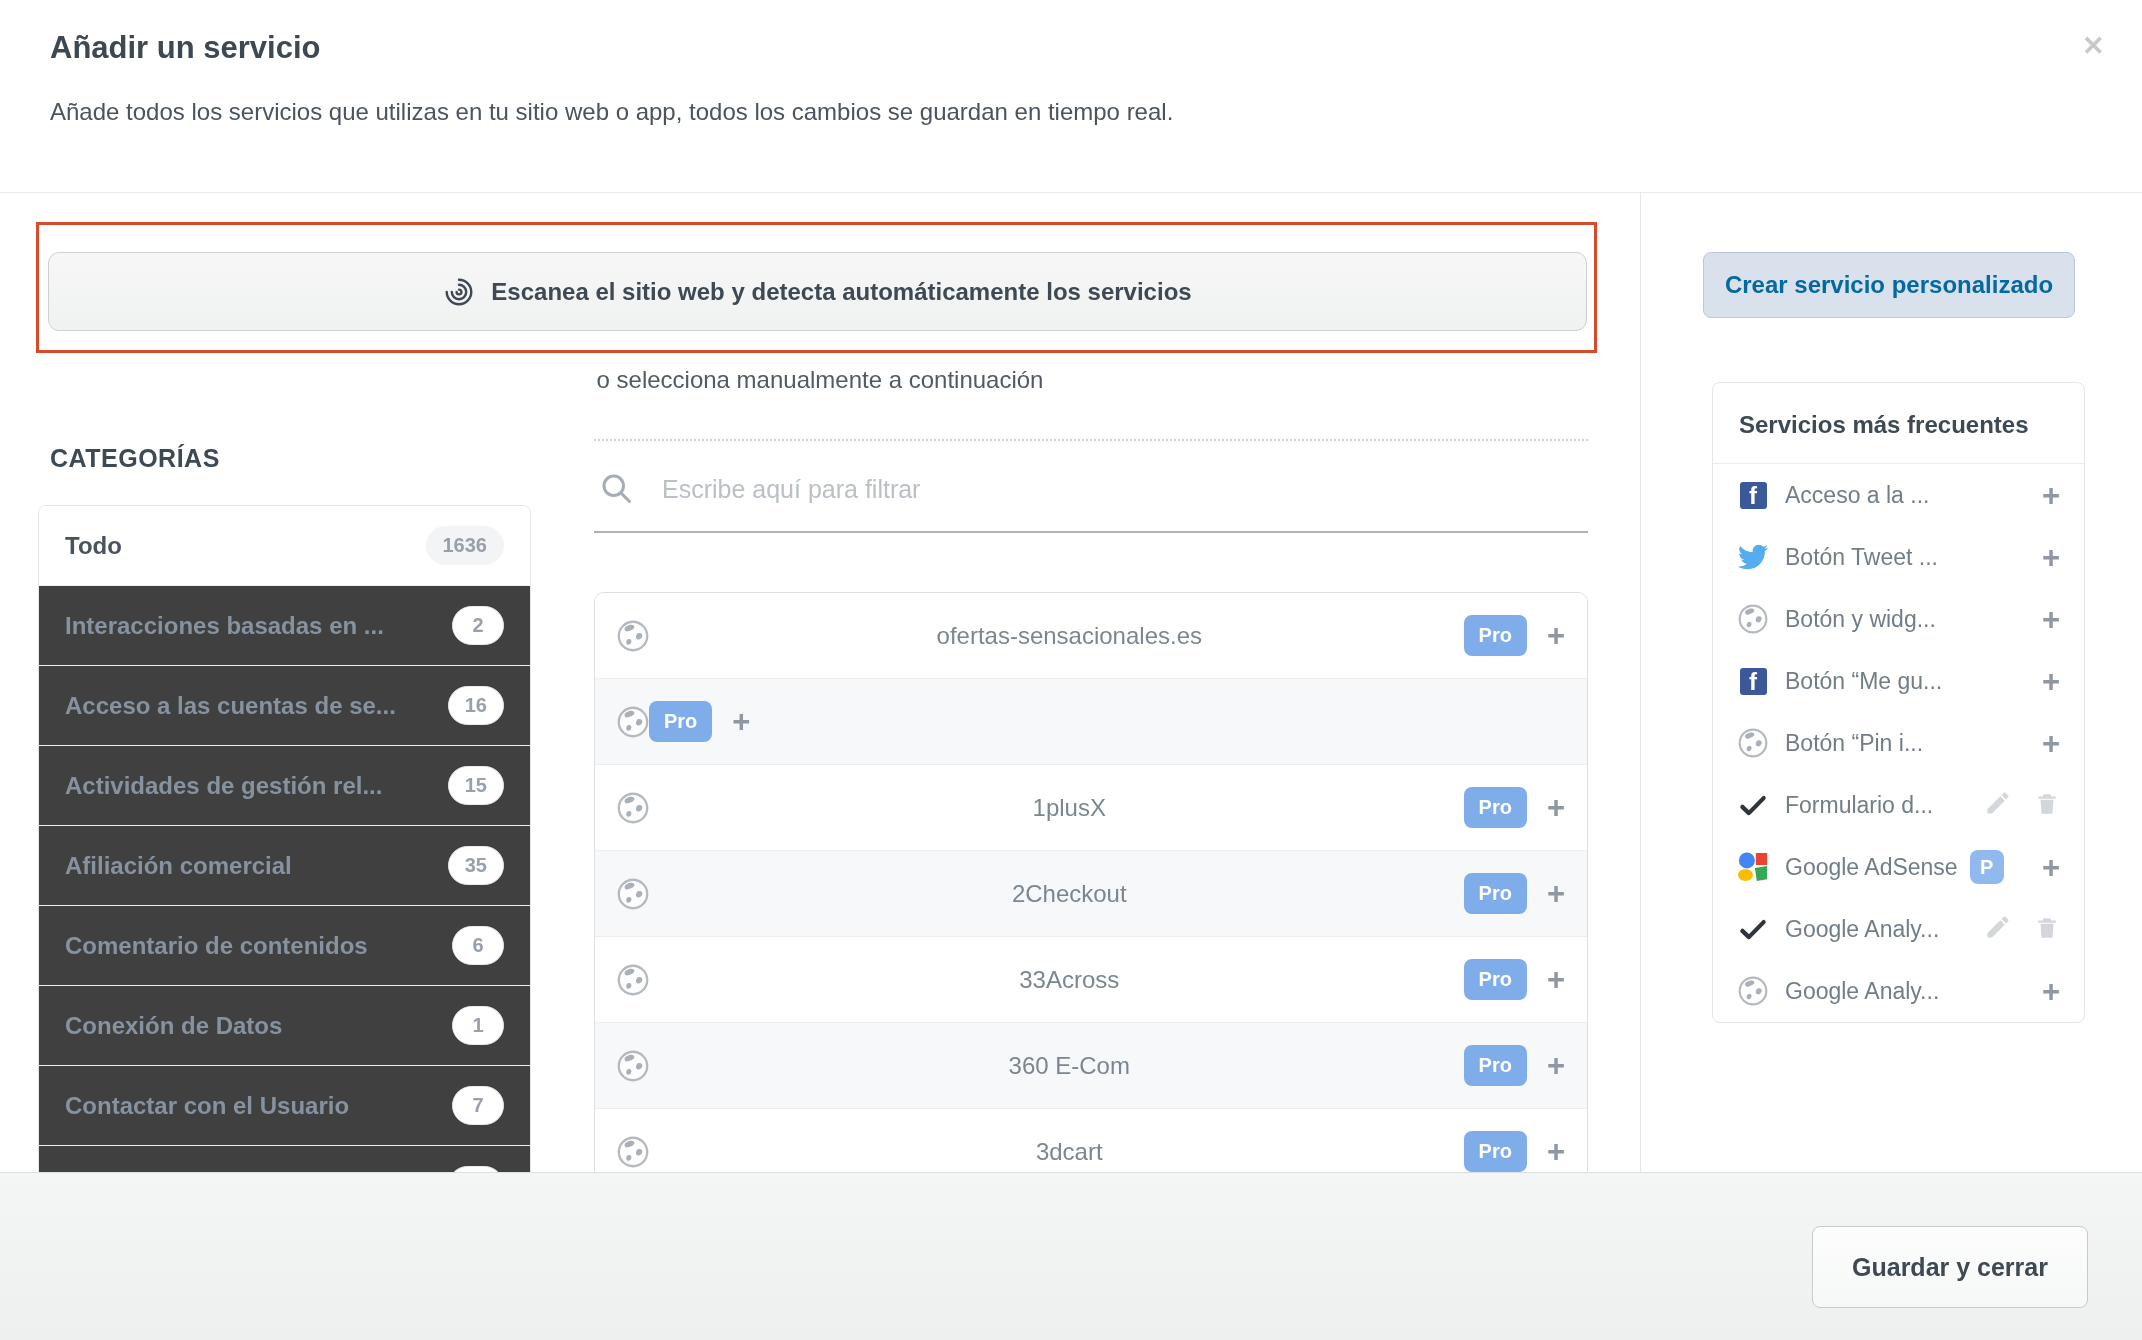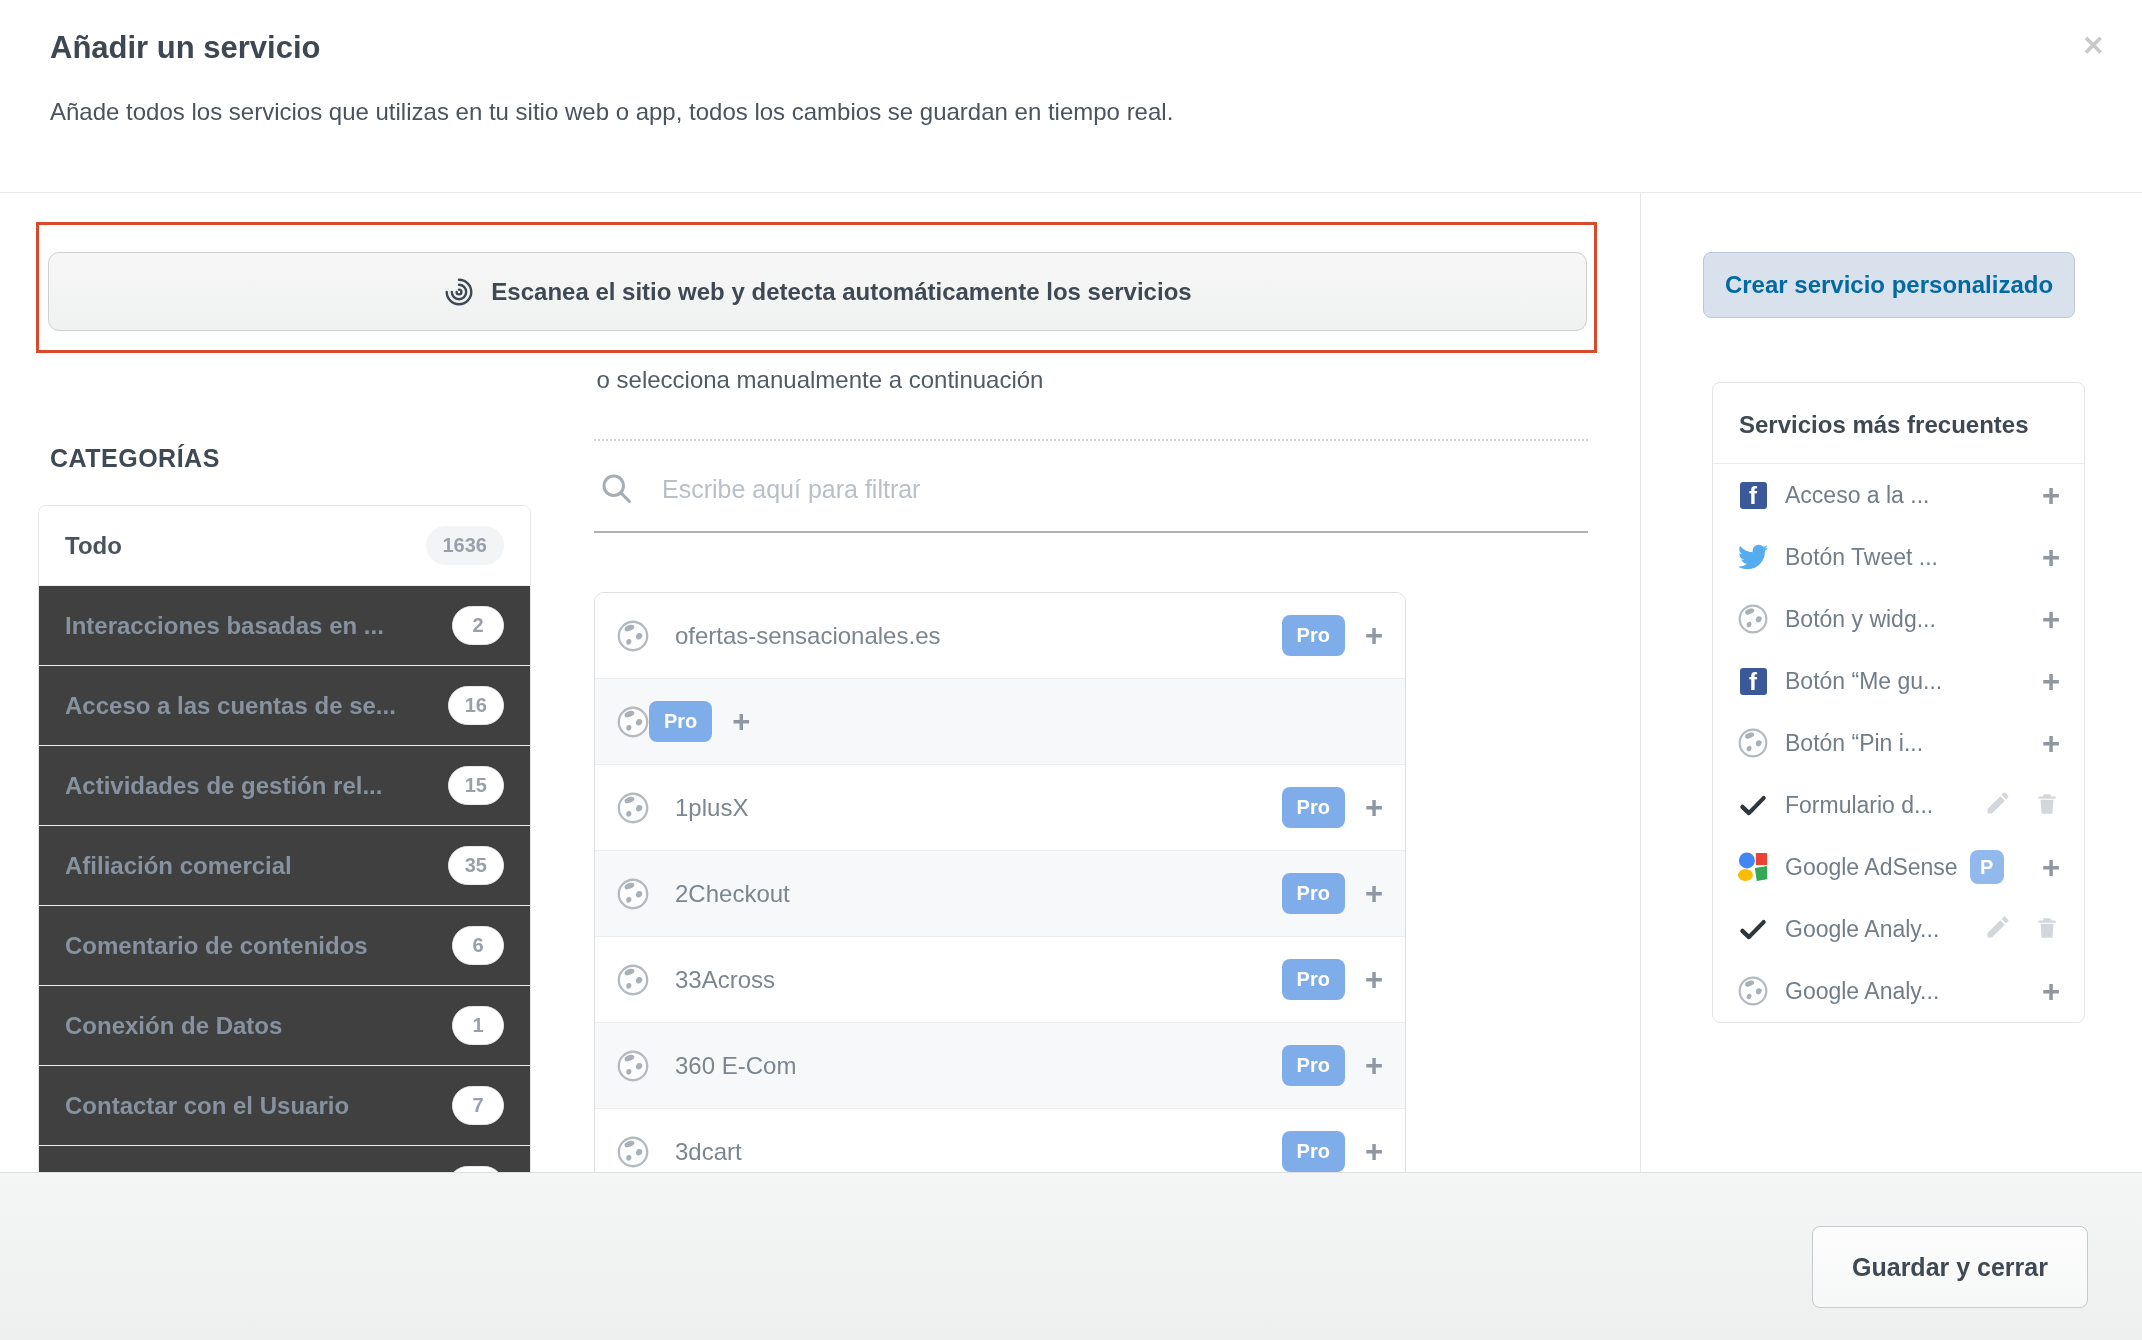--- a/index.html
+++ b/index.html
@@ -36,22 +36,22 @@
   .cat-row.selected .cat-badge{background:#f3f4f5;border-color:#f3f4f5;}
 
   
   .dotted-sep{position:absolute;left:594px;top:439px;width:994px;border-top:2px dotted #d2d5d8;}
   .search-icon{position:absolute;left:598px;top:470px;}
   .search-input{position:absolute;left:660px;top:462px;width:760px;height:52px;border:none;outline:none;
                 font-family:"Liberation Sans",sans-serif;font-size:25px;color:#6c757e;background:transparent;}
   .search-input::placeholder{color:#b9c0c7;}
   .search-underline{position:absolute;left:594px;top:531px;width:994px;height:2px;background:#aeb2b6;}
 
-  .service-list{position:absolute;left:594px;top:592px;width:812px;height:600px;box-sizing:border-box;
-                border:1px solid #dddfe1;border-radius:10px;background:#fff;overflow:hidden;}
+  .service-list{position:absolute;left:594px;top:592px;width:994px;height:600px;box-sizing:border-box;
+                border:1px solid #dddfe1;border-radius:10px;background:#fff;overflow:hidden;text-align:center;}
   .svc-row{height:85px;display:flex;align-items:center;padding:0 22px;border-top:1px solid #ededee;background:#fff;}
   .svc-row:first-child{border-top:none;}
   .svc-row:nth-child(even){background:#f7f8f9;}
   .svc-name{flex:1;font-size:24px;color:#7b8691;margin-left:26px;}
   .pro-badge{background:#7fadea;color:#fff;font-size:20px;font-weight:700;border-radius:8px;
              padding:9px 15px;margin-right:20px;}
   .plus{font-size:31px;font-weight:700;color:#8f98a2;cursor:pointer;line-height:1;}
 
   
   .v-divider{position:absolute;left:1640px;top:193px;width:1px;height:979px;background:#e4e6e8;}

